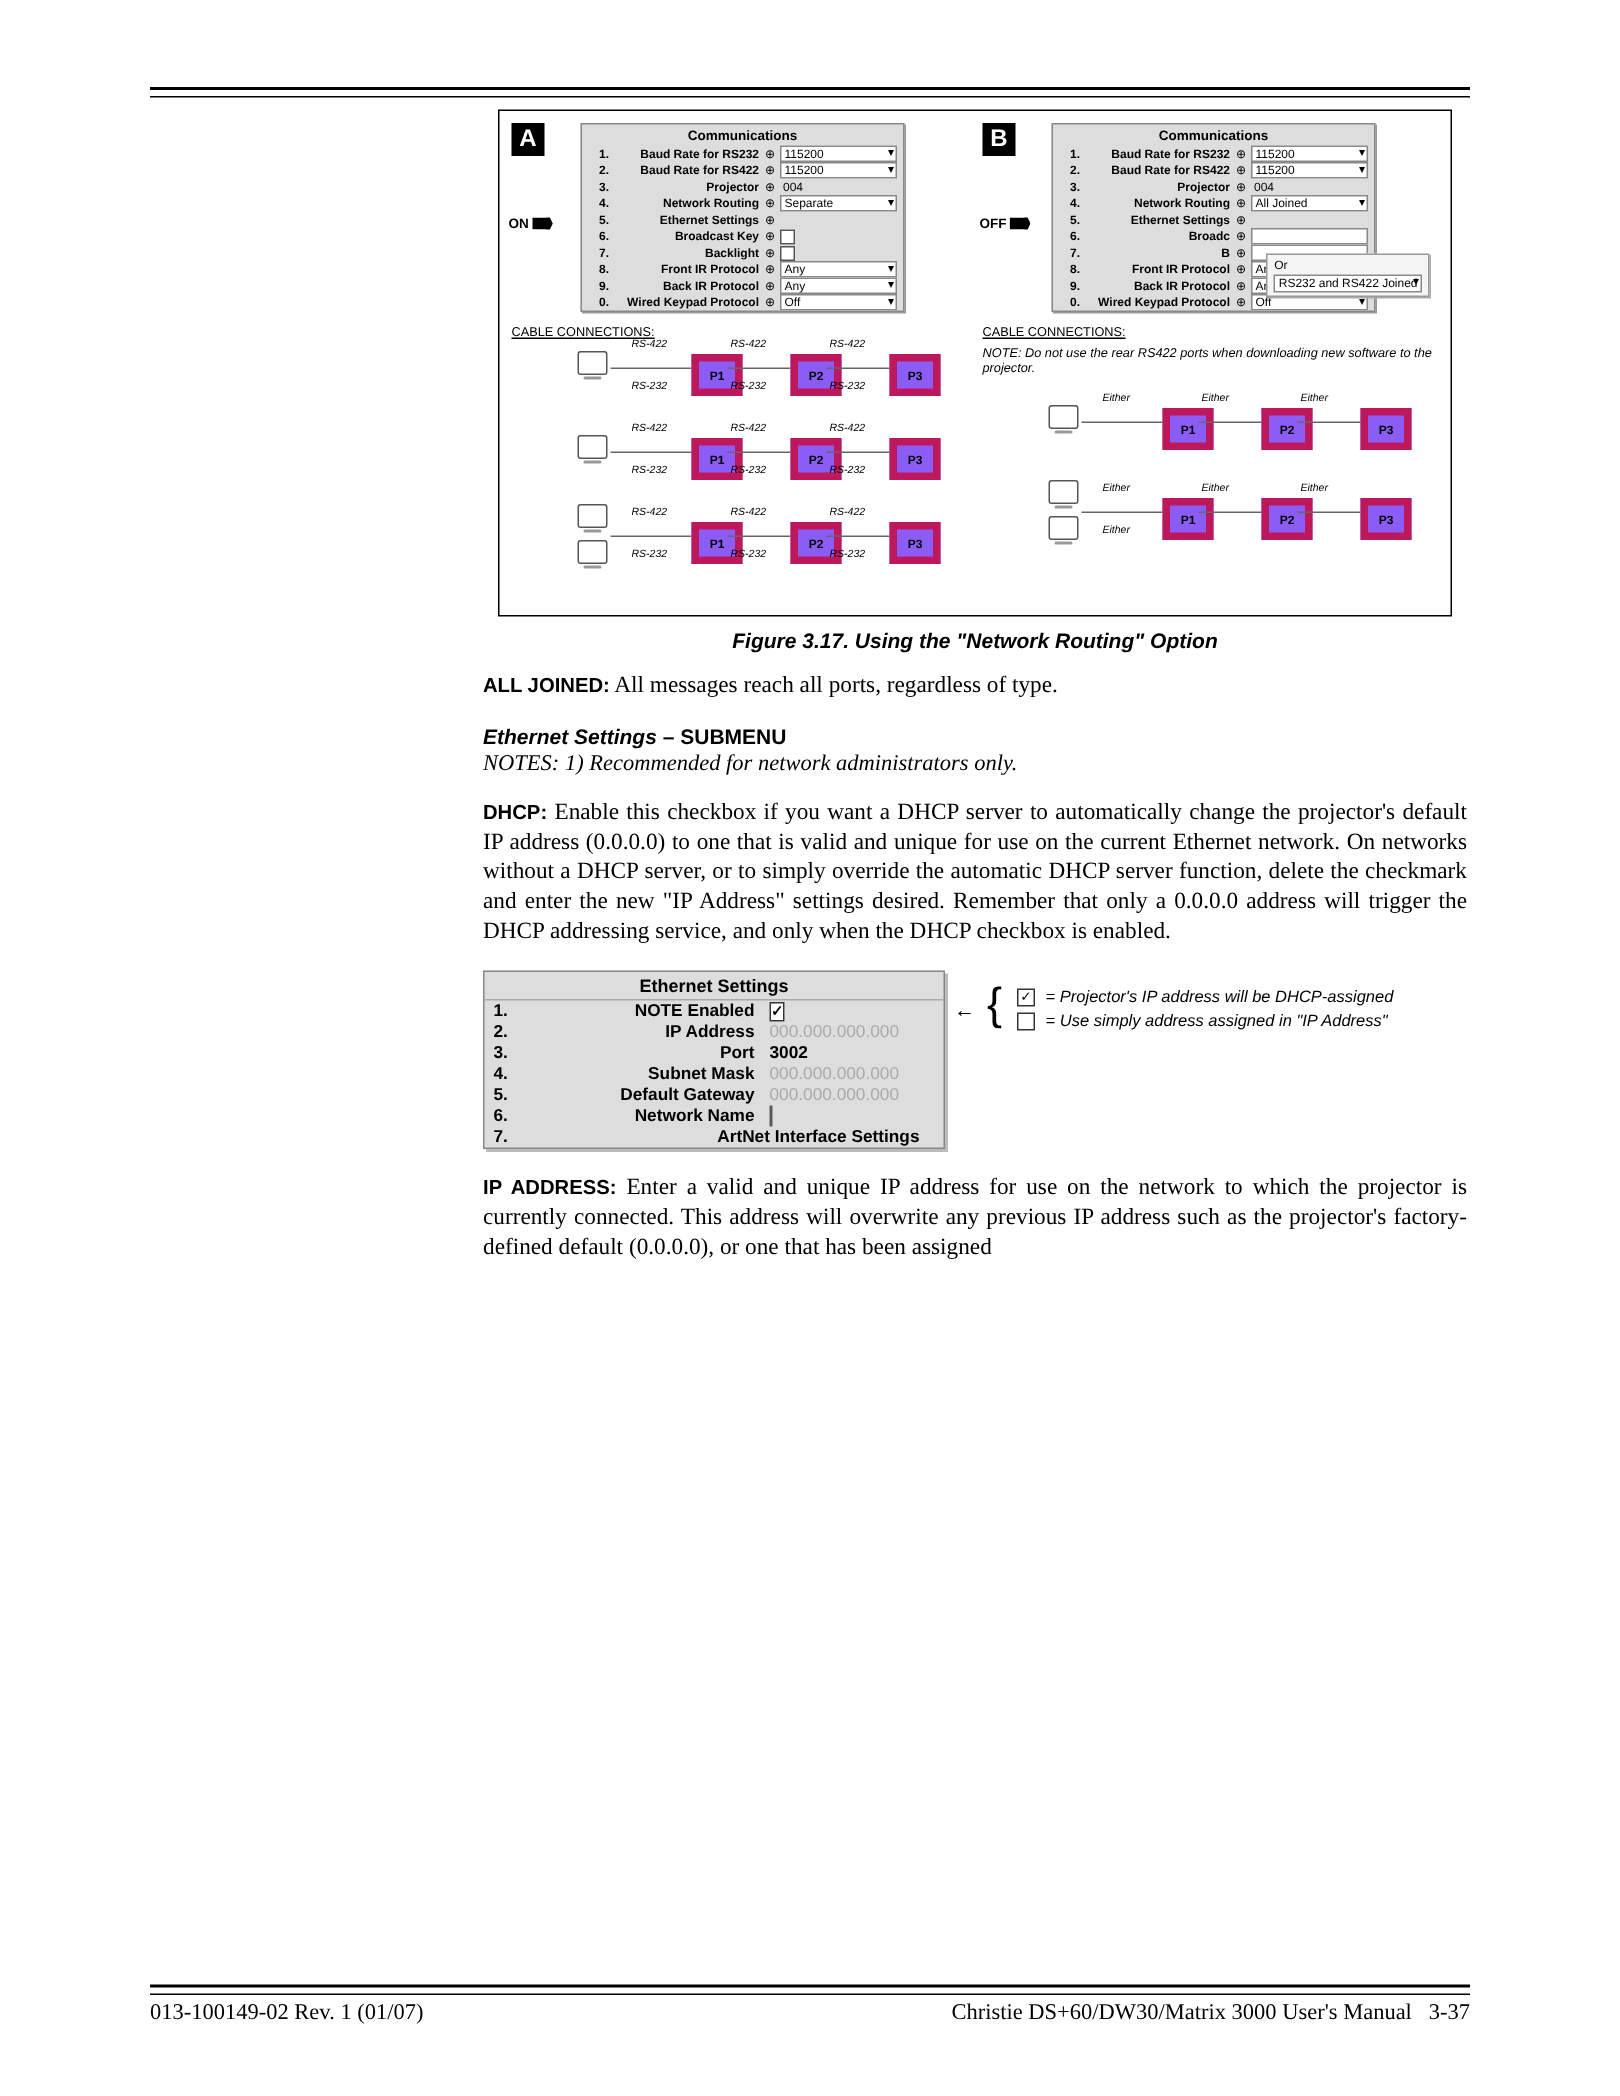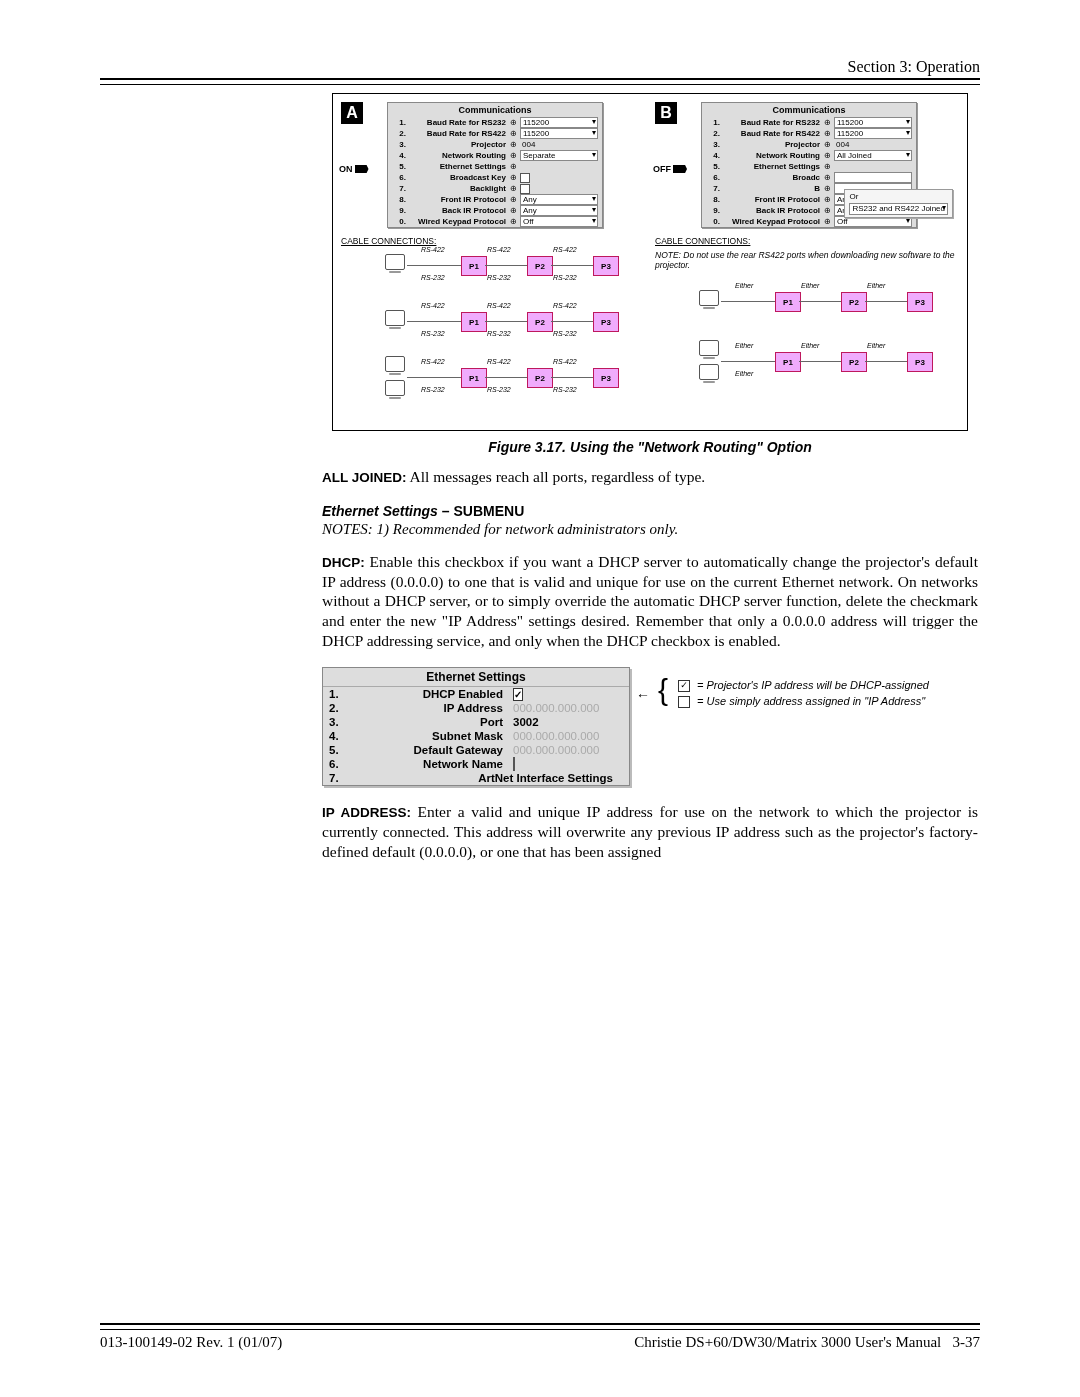--- a/index.html
+++ b/index.html
@@ -173,22 +173,22 @@
     content: "";
     position: absolute;
     bottom: -4px; left: 3px;
     width: 12px; height: 2px;
     background: #999;
     border-radius: 1px;
   }
   .pbox {
     position: absolute;
     width: 24px; height: 18px;
-    border: 1px solid #be185d;
-    background: #f0abfc;
+    border: 5px solid #be185d;
+    background: #8b5cf6;
     font-size: 8px;
     font-weight: bold;
     display: flex;
     align-items: center;
     justify-content: center;
   }
   .hline {
     position: absolute;
     height: 1px;
     background: #666;
@@ -321,21 +321,20 @@
   .footer-row {
     display: flex;
     justify-content: space-between;
     font-size: 15px;
   }
 </style>
 </head>
 <body>
 
 <div class="page">
-  <div class="header-text">Section 3: Operation</div>
   <div class="header-line"></div>
 
   <div class="content-inner">
 
     <div class="figure-box">
 
       <div class="panel">
         <div class="corner">A</div>
         <div class="onoff">
           <span>ON</span>
@@ -584,21 +583,21 @@
     <p class="body">
       <span class="bold-inline">DHCP:</span><span> Enable this checkbox if you want a DHCP server to automatically change the projector's default IP address (0.0.0.0) to one that is valid and unique for use on the current Ethernet network. On networks without a DHCP server, or to simply override the automatic DHCP server function, delete the checkmark and enter the new "IP Address" settings desired. Remember that only a 0.0.0.0 address will trigger the DHCP addressing service, and only when the DHCP checkbox is enabled.</span>
     </p>
 
     <div class="eth-wrap">
       <div class="eth-menu">
         <div class="eth-title">Ethernet Settings</div>
         <div id="eth-rows">
             <div class="eth-row">
               <span class="n">1.</span>
-              <span class="l">DHCP Enabled</span>
+              <span class="l">NOTE Enabled</span>
               <span class="v"><span class="cb">✓</span></span>
             </div>
             <div class="eth-row">
               <span class="n">2.</span>
               <span class="l">IP Address</span>
               <span class="v dim">000.000.000.000</span>
             </div>
             <div class="eth-row">
               <span class="n">3.</span>
               <span class="l">Port</span>

